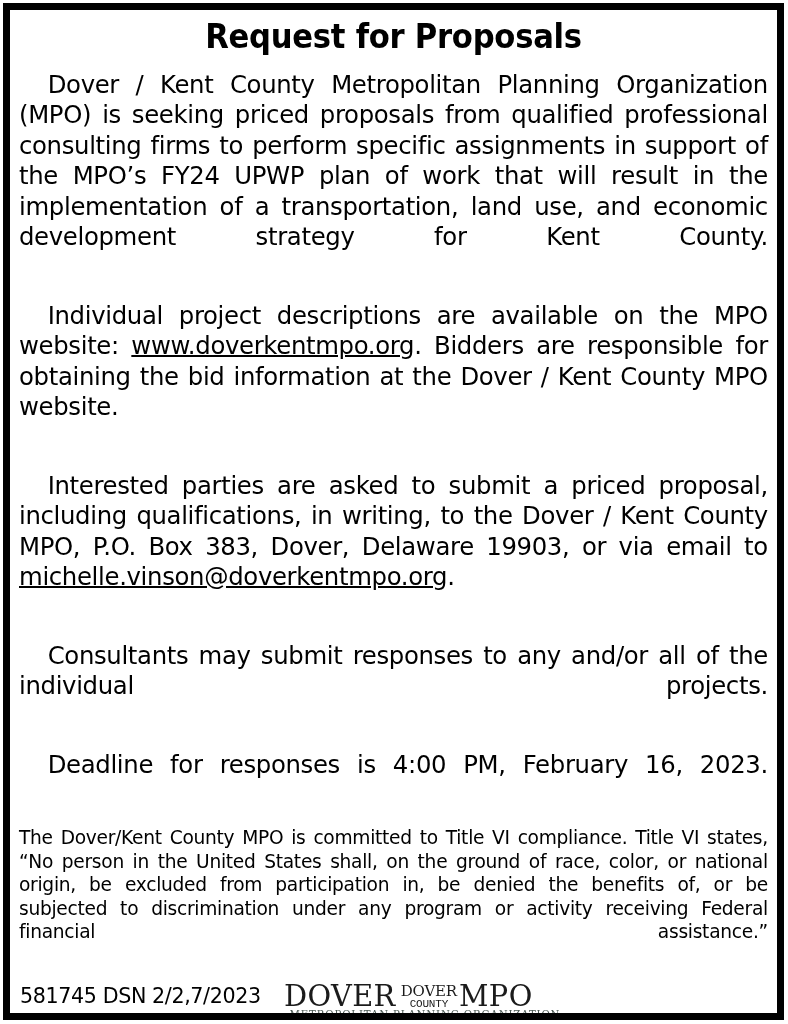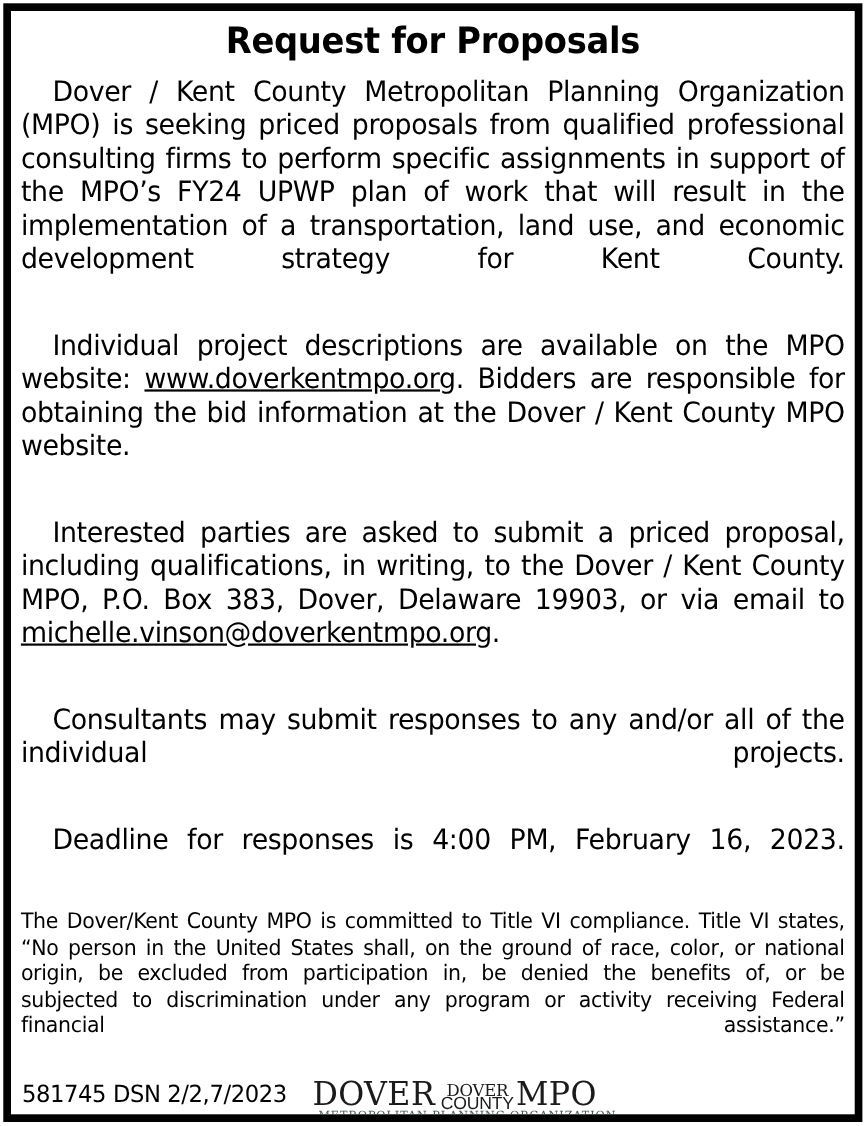--- a/index.html
+++ b/index.html
@@ -150,22 +150,22 @@
     color: #1b1b1b;
   }
   .wm-kent {
     font-family: "DejaVu Serif", serif;
     font-size: 15px;
     line-height: 14px;
     letter-spacing: -0.2px;
     font-weight: 400;
   }
   .wm-county {
-    font-family: Liberation Sans, sans-serif;
-    font-size: 16px;
+    font-family: Liberation Mono, monospace;
+    font-size: 11px;
     line-height: 12px;
     letter-spacing: -0.2px;
     font-weight: 400;
   }
 
   .wm-mpo {
     font-family: "DejaVu Serif", serif;
     font-weight: 400;
     font-size: 30px;
     line-height: 30px;

